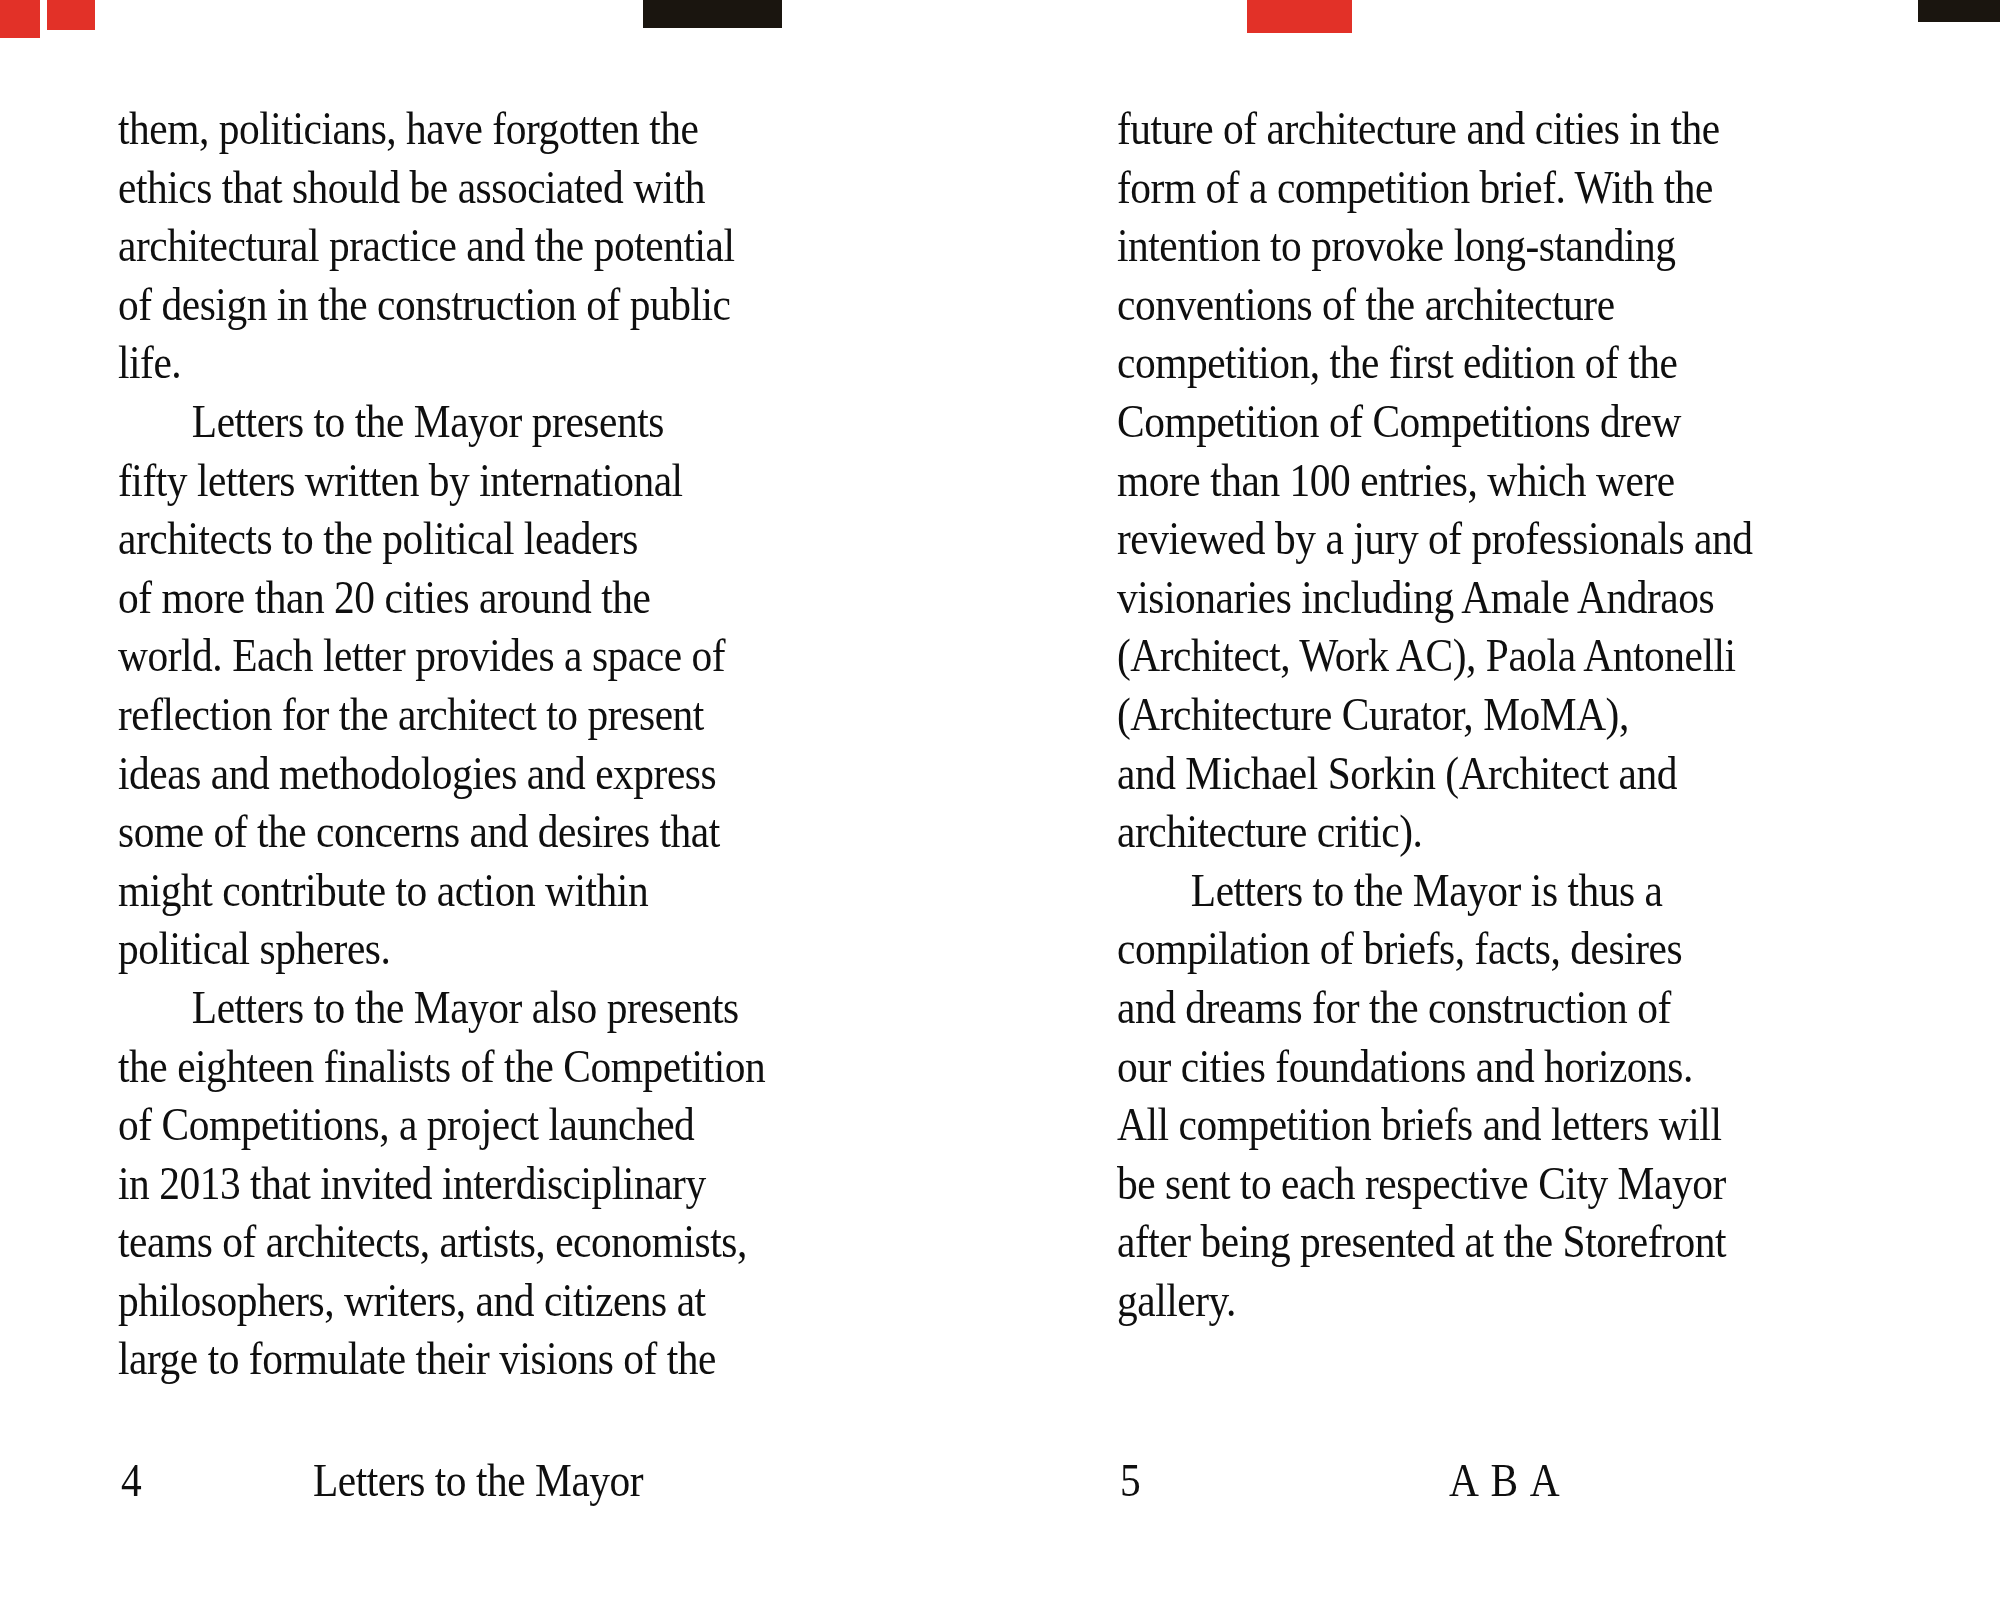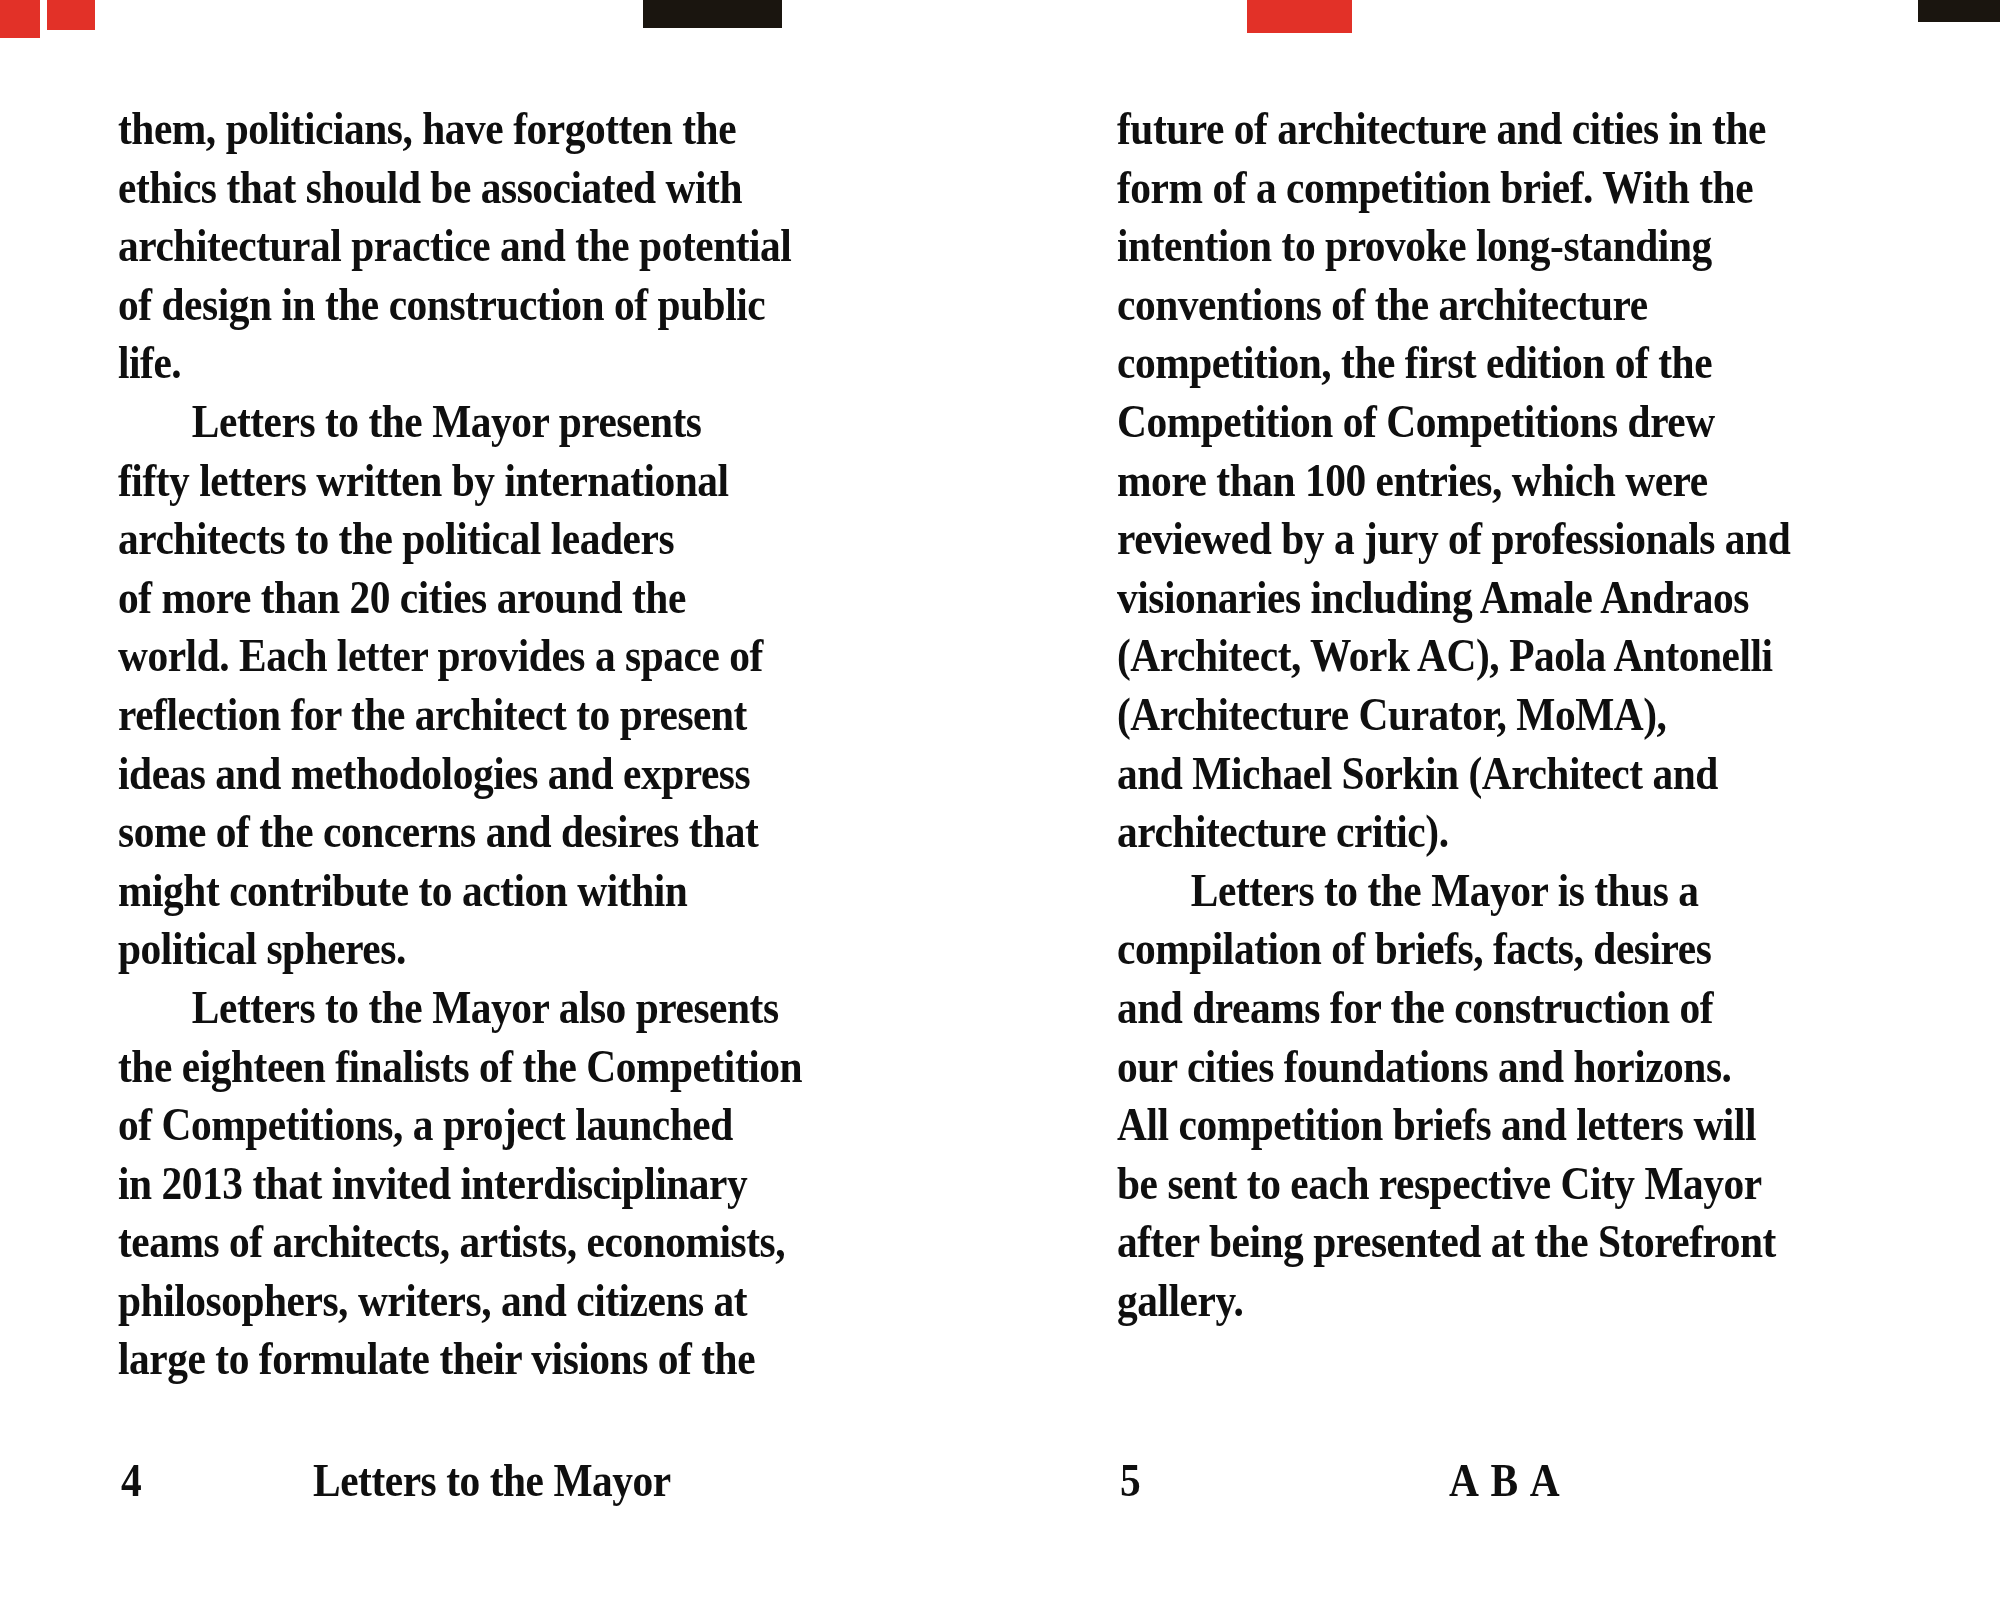--- a/index.html
+++ b/index.html
@@ -12,21 +12,20 @@
     background: #ffffff;
     font-family: "Liberation Serif", serif;
     overflow: hidden;
     position: relative;
   }
   .spread {
     position: absolute;
     inset: 0;
     width: 2000px;
     height: 1619px;
-    font-weight: bold;
   }
   .print-mark {
     position: absolute;
     top: 0;
   }
   .column {
     position: absolute;
     top: 100px;
     color: #0f0f0f;
     font-size: 46px;

